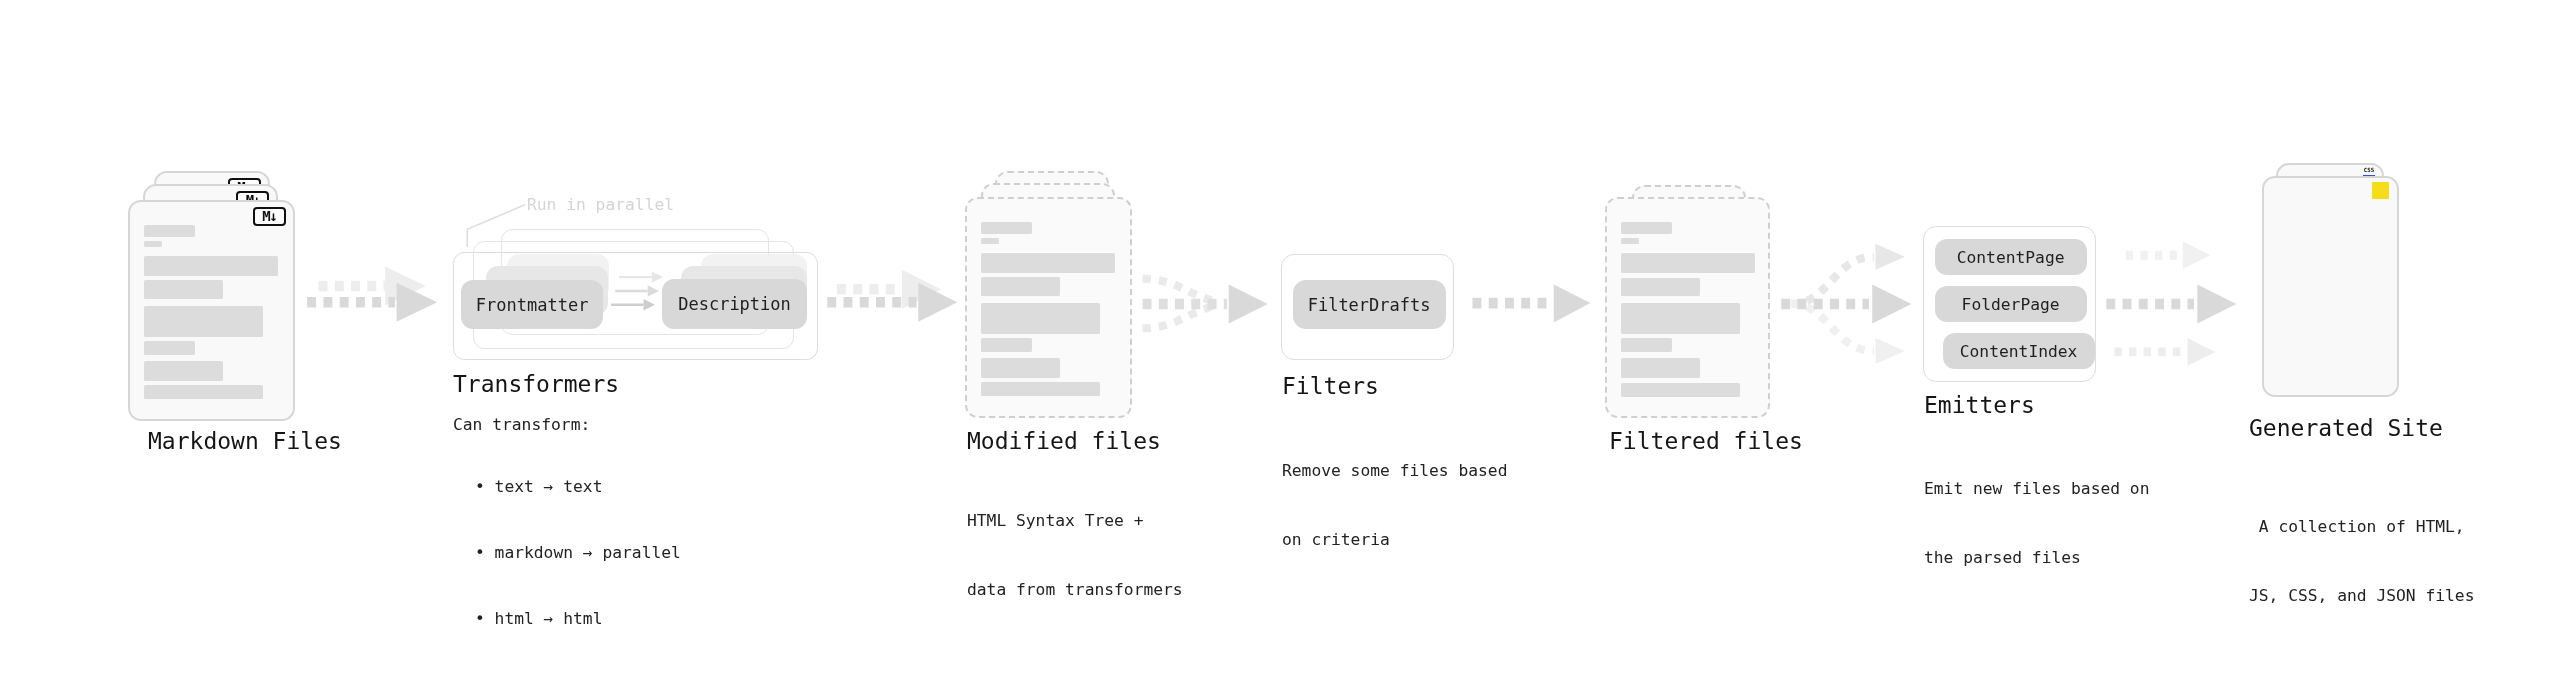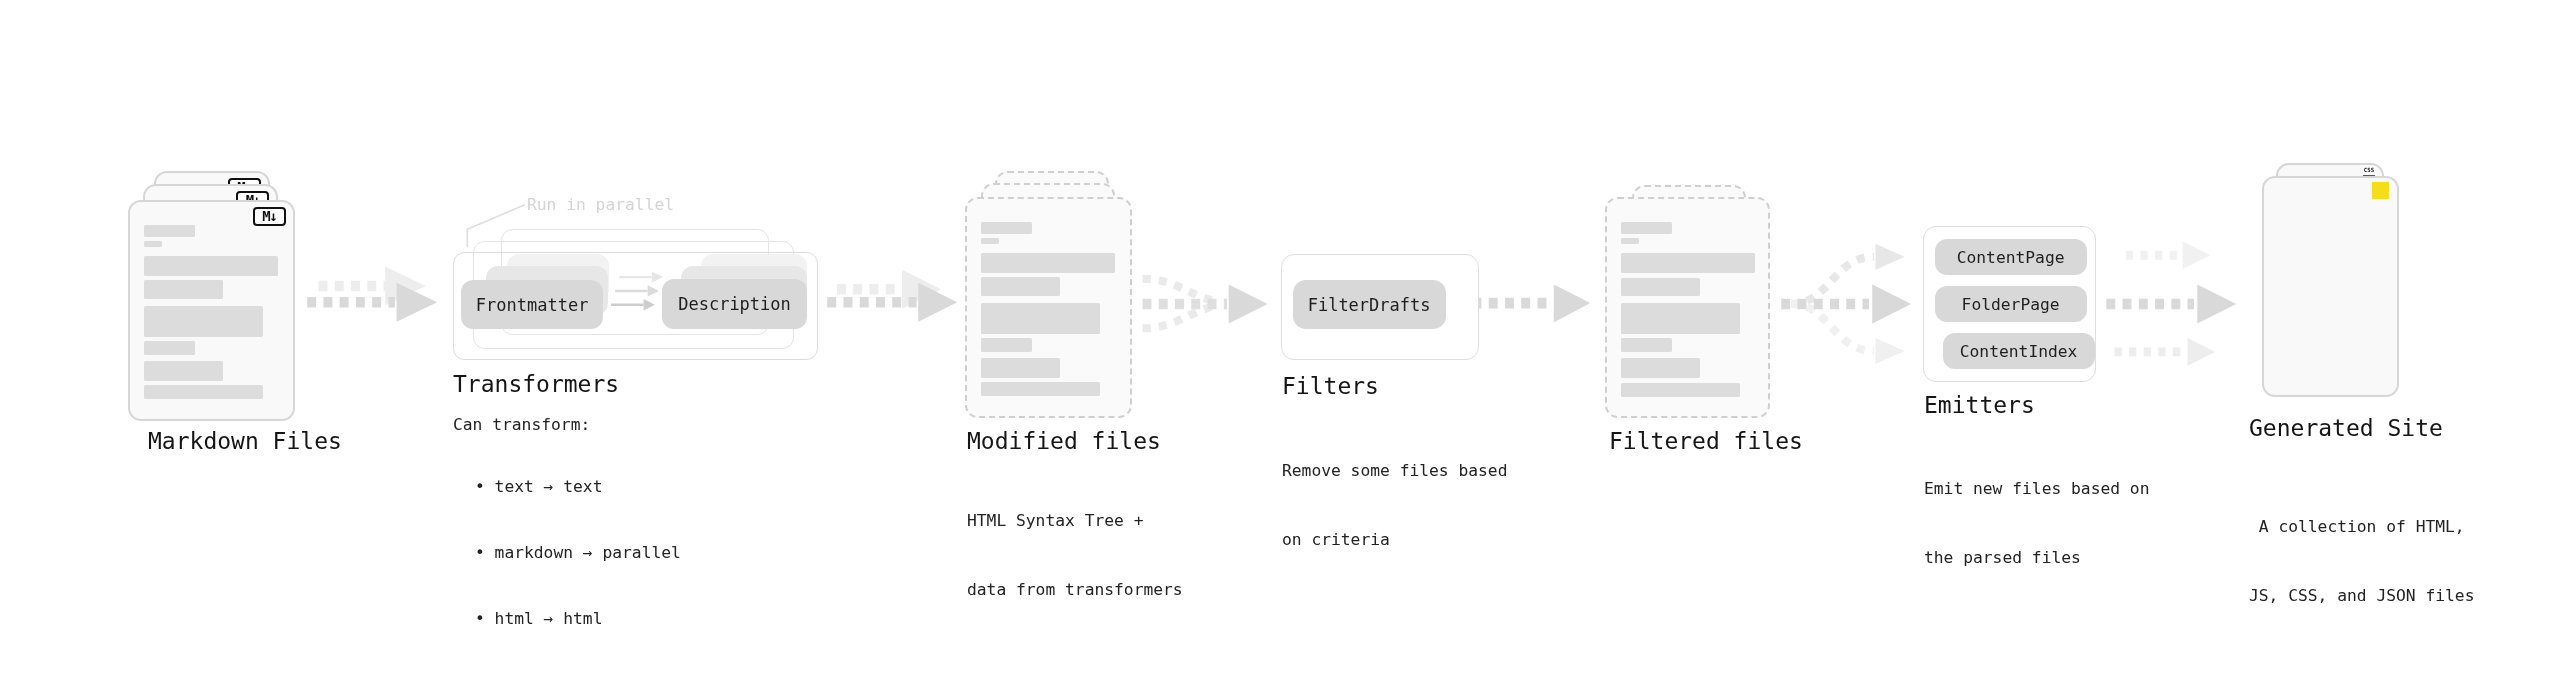--- a/index.html
+++ b/index.html
@@ -180,21 +180,21 @@
           <div class="bar"></div>
       </div>
     </div>
   </div>
   <div class="sec-label" style="left:967px;top:428px;">Modified files</div>
   <div class="sec-desc" style="left:967px;top:463px;">
     <span>HTML Syntax Tree +</span>
     <span>data from transformers</span>
   </div>
 
-  <div class="wbox" style="left:1281px;top:254px;width:198px;height:106px;">
+  <div class="wbox" style="left:1281px;top:254px;width:173px;height:106px;">
     <div class="pill" style="left:10.6px;top:25px;width:153px;height:49px;border-radius:13px;">
       <span>FilterDrafts</span>
     </div>
   </div>
   <div class="sec-label" style="left:1282px;top:373px;">Filters</div>
   <div class="sec-desc" style="left:1282px;top:413px;">
     <span>Remove some files based</span>
     <span>on criteria</span>
   </div>
 

